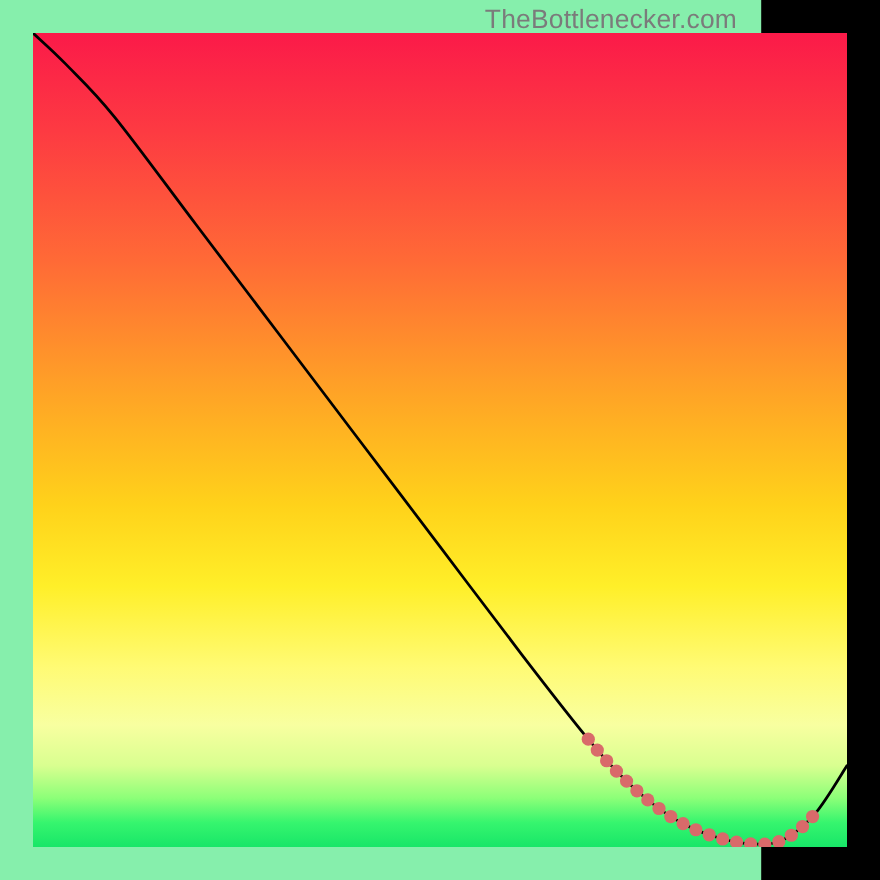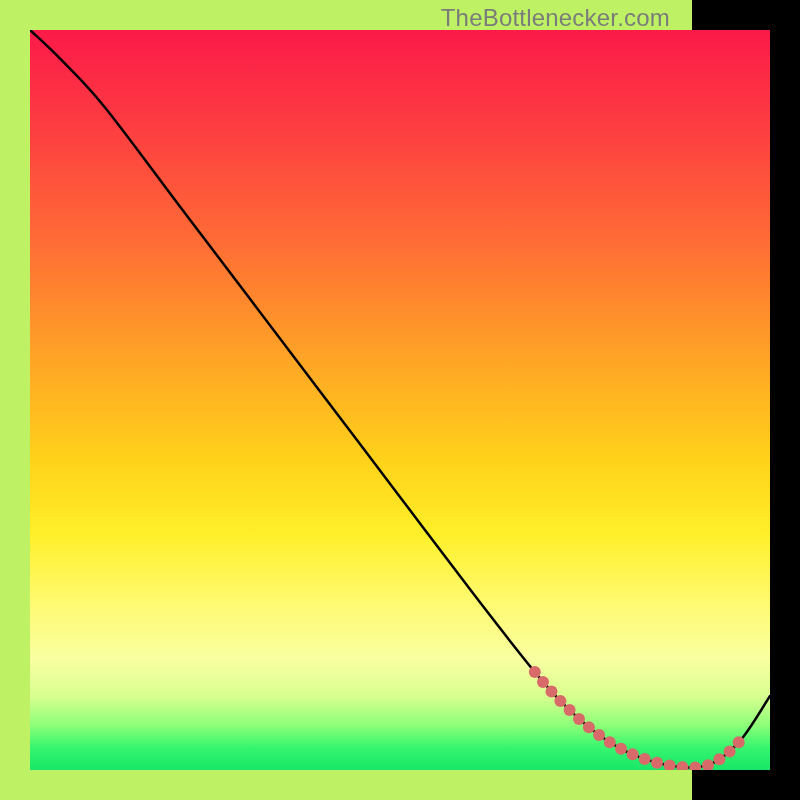--- a/index.html
+++ b/index.html
@@ -8,21 +8,21 @@
     width: 800px;
     height: 800px;
     background: #000;
     overflow: hidden;
     font-family: Arial, Helvetica, sans-serif;
   }
   .frame {
     position: relative;
     width: 692px;
     height: 800px;
-    background: #bef264;
+    background: #86efac;
   }
   .watermark {
     position: absolute;
     top: 4px;
     right: 22px;
     color: #7b7b7b;
     font-size: 24px;
     font-weight: 400;
     letter-spacing: 0.2px;
     z-index: 20;

